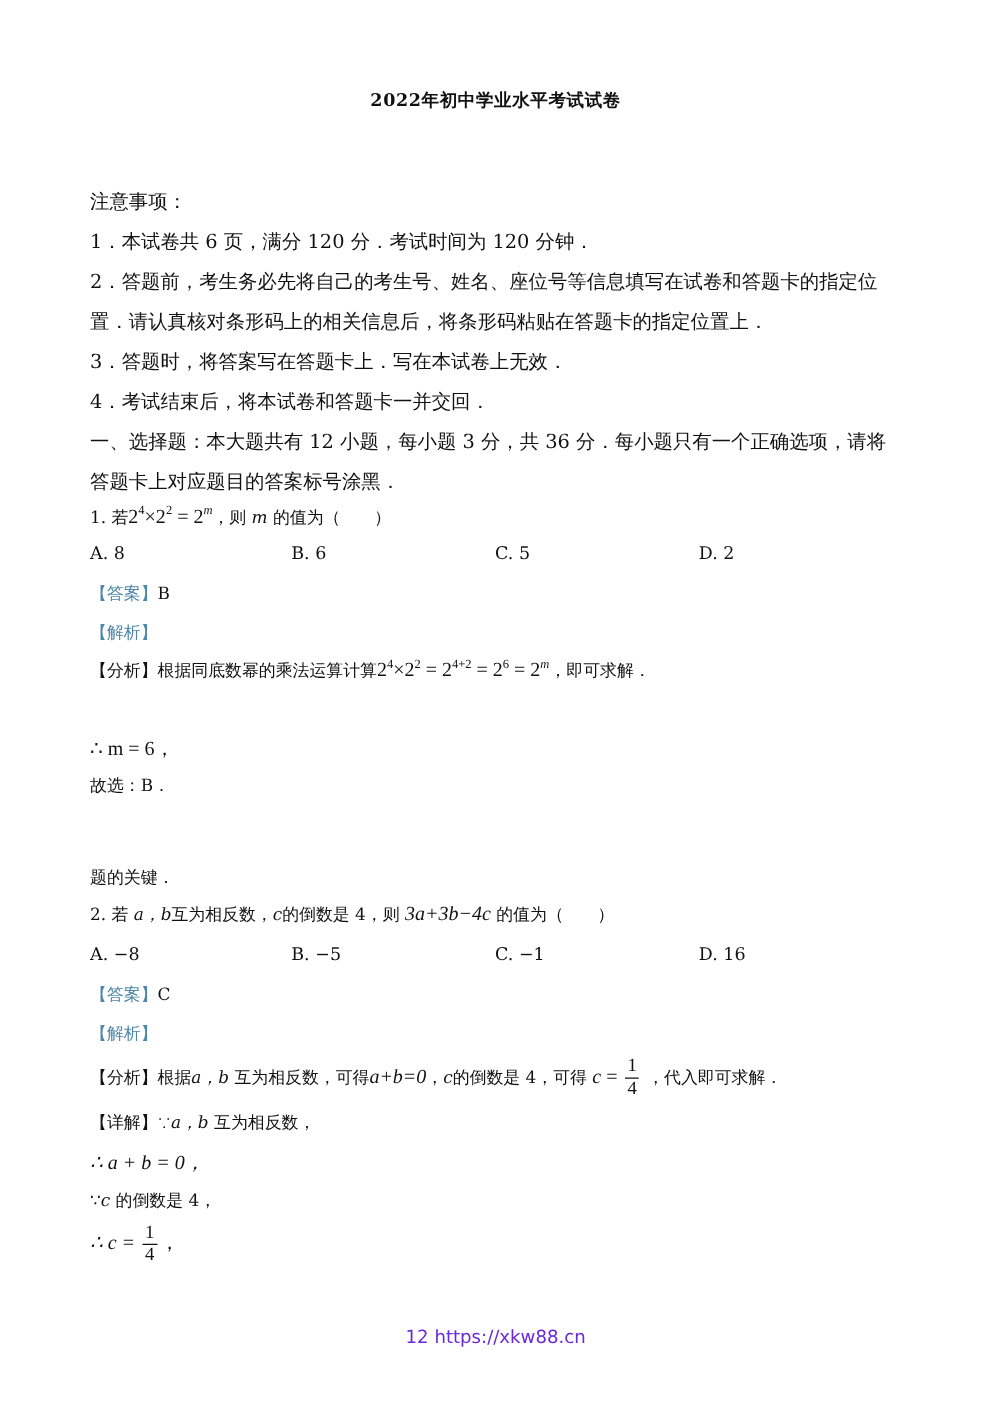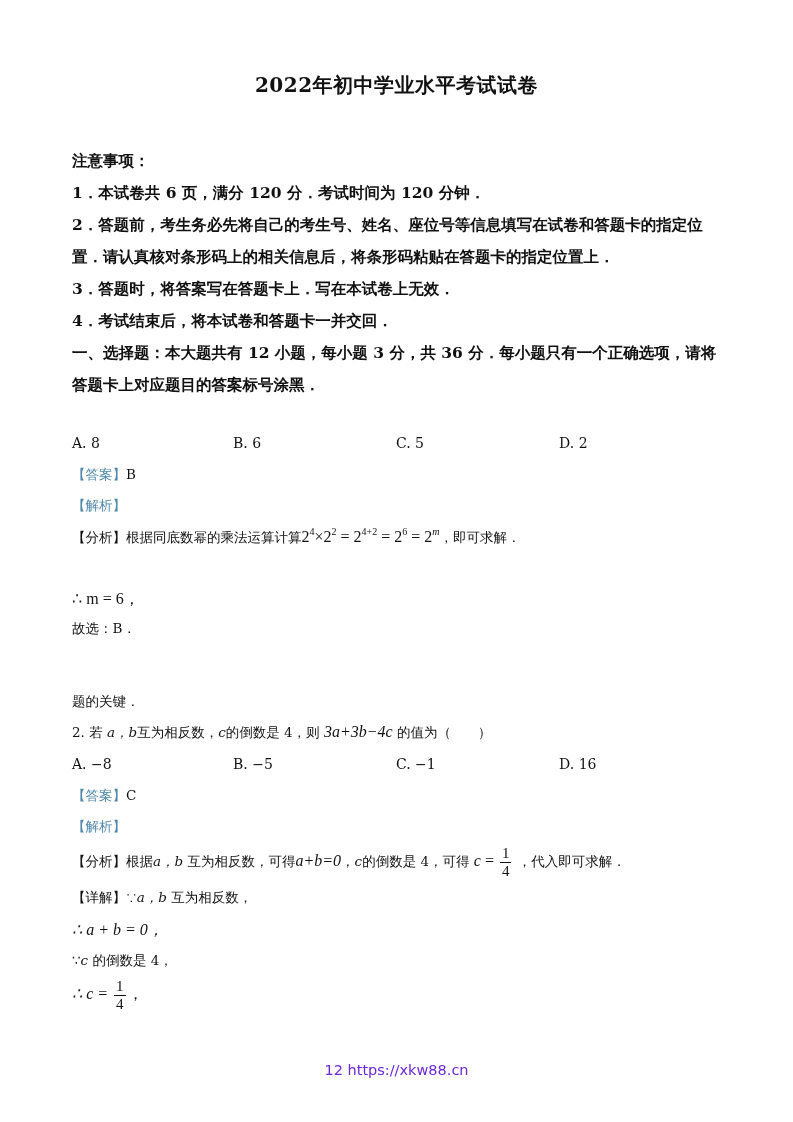--- a/index.html
+++ b/index.html
@@ -4,24 +4,24 @@
   <style>
     html, body { margin: 0; padding: 0; background: #ffffff; }
     body {
       width: 793px; height: 1122px; position: relative; overflow: hidden;
       font-family: "DejaVu Serif", "Liberation Serif", serif;
       color: #111111;
     }
     .page { position: absolute; left: 0; top: 0; width: 793px; height: 1122px; }
     .title {
       position: absolute; left: 0; width: 793px; text-align: center;
-      font-weight: bold; font-size: 20px; letter-spacing: 0.5px;
+      font-weight: bold; font-size: 14px; letter-spacing: 0.5px;
     }
     .line { position: absolute; left: 72px; white-space: nowrap; font-size: 14px; }
-    .bold { font-weight: bold; font-size: 15.5px; }
+    .bold { font-weight: normal; font-size: 15.5px; }
     .sm { font-size: 13.5px; }
     .lbl { color: #4f87a8; }
     .math { font-family: "Liberation Serif", "DejaVu Serif", serif; font-size: 16px; }
     .mi { font-style: italic; }
     sup { font-size: 10px; vertical-align: 7px; line-height: 0; }
     .frac { display: inline-block; vertical-align: middle; text-align: center; margin: 0 2px; }
     .frac .num { display: block; border-bottom: 1px solid #111; padding: 0 2px; line-height: 17px; font-size: 15px; }
     .frac .den { display: block; line-height: 17px; font-size: 15px; }
     .opt { position: absolute; white-space: nowrap; font-size: 14px; }
     .footer {
@@ -38,20 +38,25 @@
 
   <div class="line bold" style="top:151px;">注意事项：</div>
   <div class="line bold" style="top:183px;">1．本试卷共 6 页，满分 120 分．考试时间为 120 分钟．</div>
   <div class="line bold" style="top:215px;">2．答题前，考生务必先将自己的考生号、姓名、座位号等信息填写在试卷和答题卡的指定位</div>
   <div class="line bold" style="top:247px;">置．请认真核对条形码上的相关信息后，将条形码粘贴在答题卡的指定位置上．</div>
   <div class="line bold" style="top:279px;">3．答题时，将答案写在答题卡上．写在本试卷上无效．</div>
   <div class="line bold" style="top:311px;">4．考试结束后，将本试卷和答题卡一并交回．</div>
   <div class="line bold" style="top:343px;">一、选择题：本大题共有 12 小题，每小题 3 分，共 36 分．每小题只有一个正确选项，请将</div>
   <div class="line bold" style="top:375px;">答题卡上对应题目的答案标号涂黑．</div>
 
+  <div class="line sm" style="top:405px;">
+    <span>1. 若</span><span class="math">2<sup>4</sup>×2<sup>2</sup> = 2<sup class="mi">m</sup></span><span>，则</span>
+    <span class="mi">m</span>
+    <span>的值为（　　）</span>
+  </div>
   <div class="opt" style="left:72px; top:435px;">A. 8</div>
   <div class="opt" style="left:233px; top:435px;">B. 6</div>
   <div class="opt" style="left:396px; top:435px;">C. 5</div>
   <div class="opt" style="left:559px; top:435px;">D. 2</div>
 
   <div class="line sm" style="top:466px;">
     <span class="lbl">【答案】</span><span>B</span>
   </div>
   <div class="line sm lbl" style="top:497px;">【解析】</div>
 

